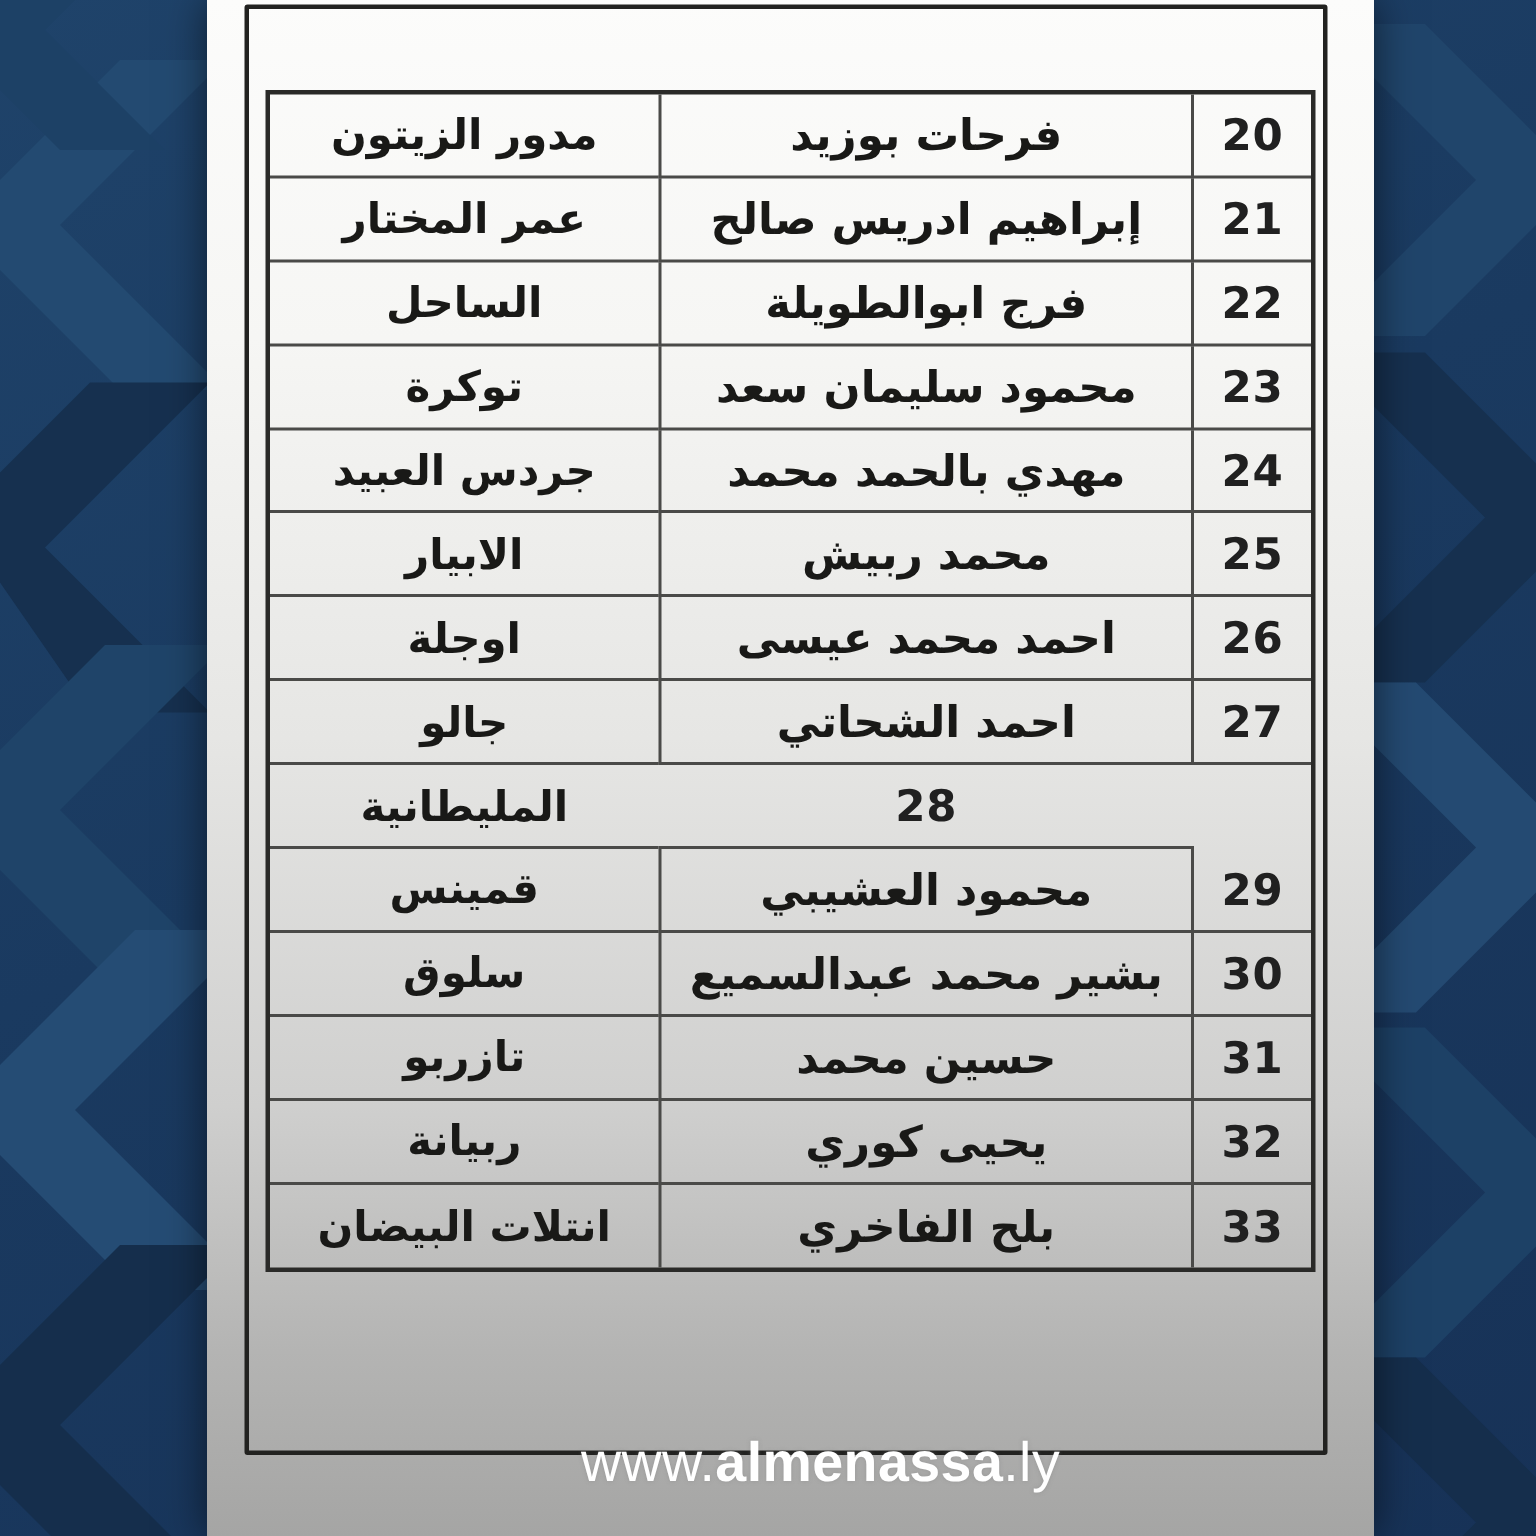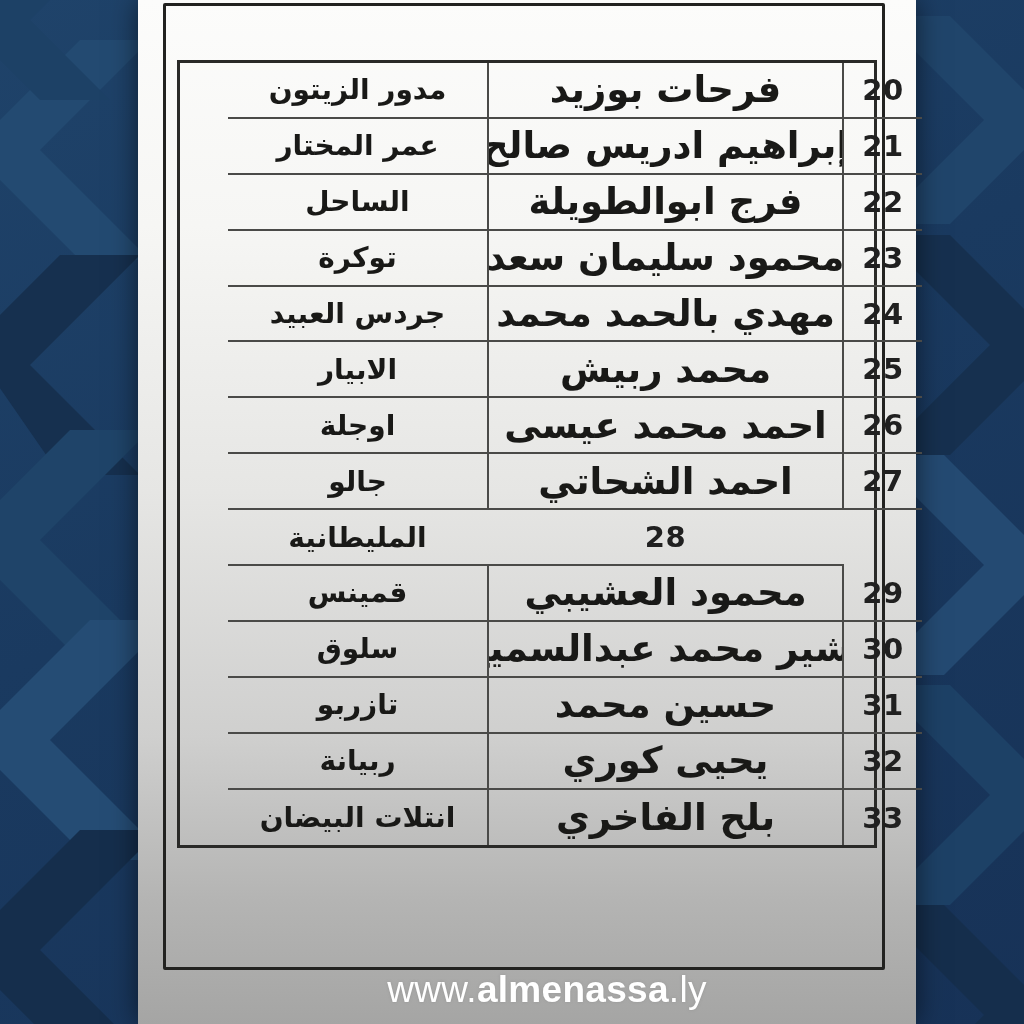--- a/index.html
+++ b/index.html
@@ -31,42 +31,41 @@
   }
 
   .roster-table {
     position: absolute;
     left: 39px; top: 60px;
     width: 700px;
     border: 3px solid #2a2a28;
     display: grid;
     grid-auto-rows: 55.9px;
   }
-  .trow { display: grid; grid-template-columns: 259px 357px 78px; padding-left: 48px; }
+  .trow { display: grid; grid-template-columns: 259px 357px 78px; }
   .cell {
     display: flex; align-items: center; justify-content: center;
     border-bottom: 2px solid #4a4a48;
     font-weight: 700; color: #191917;
     white-space: nowrap; overflow: hidden;
   }
   .trow:last-child .cell { border-bottom: none; }
-  .cell.cname { border-left: 2px solid #4a4a48; border-right: 2px solid #4a4a48; font-size: 37px; }
+  .cell.cname { border-left: 2px solid #4a4a48; border-right: 2px solid #4a4a48; font-size: 29px; }
   .cell.cplace { font-size: 28px; }
   .cell.cnum { font-size: 29px; letter-spacing: 0.5px; color: #202020; }
 
   .watermark {
     position: absolute;
     left: 70px; right: 0; top: 954px;
     text-align: center;
     color: #ffffff;
     font-family: "Liberation Sans", sans-serif;
     font-size: 37px;
     letter-spacing: 0.3px;
     text-shadow: 0 0 3px rgba(120,120,120,0.35);
-    margin-top: 15px;
   }
   .watermark .wm-light { font-weight: 400; }
   .watermark .wm-bold { font-weight: 700; }
 </style>
 </head>
 <body>
 
 <div class="stage">
 
   <svg class="bg-svg" width="1024" height="1024" viewBox="0 0 1024 1024" aria-hidden="true">

